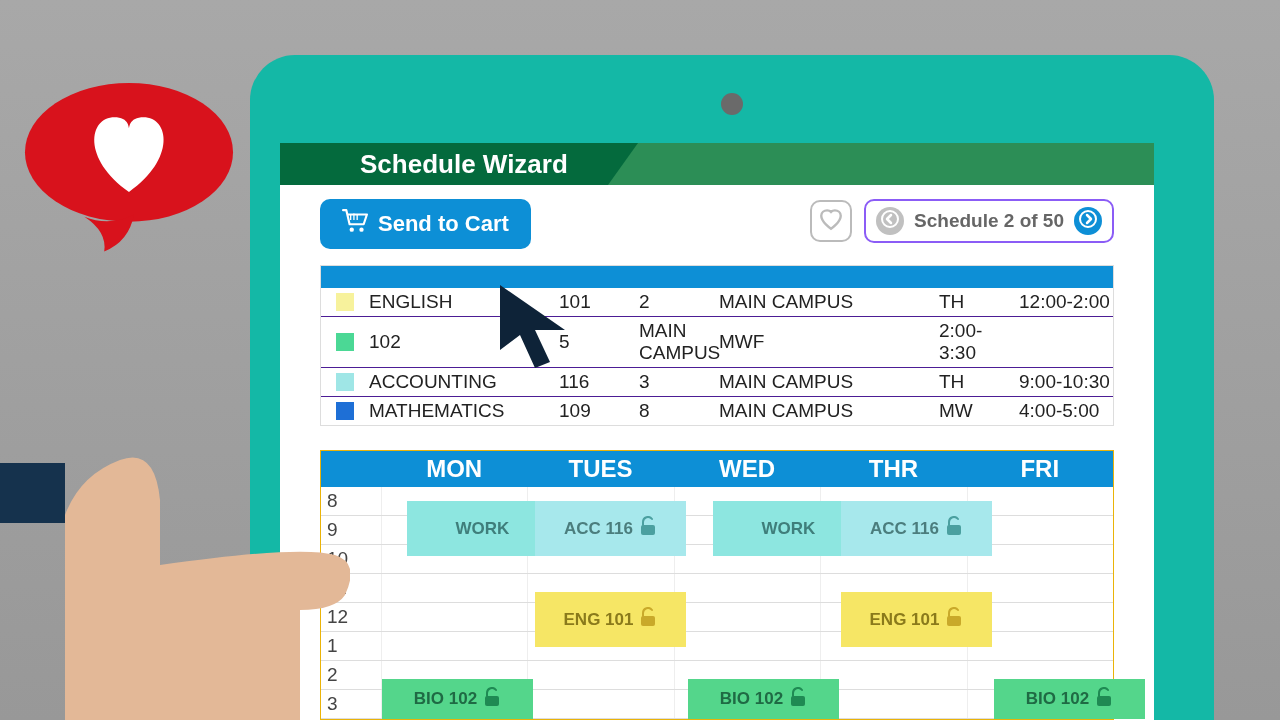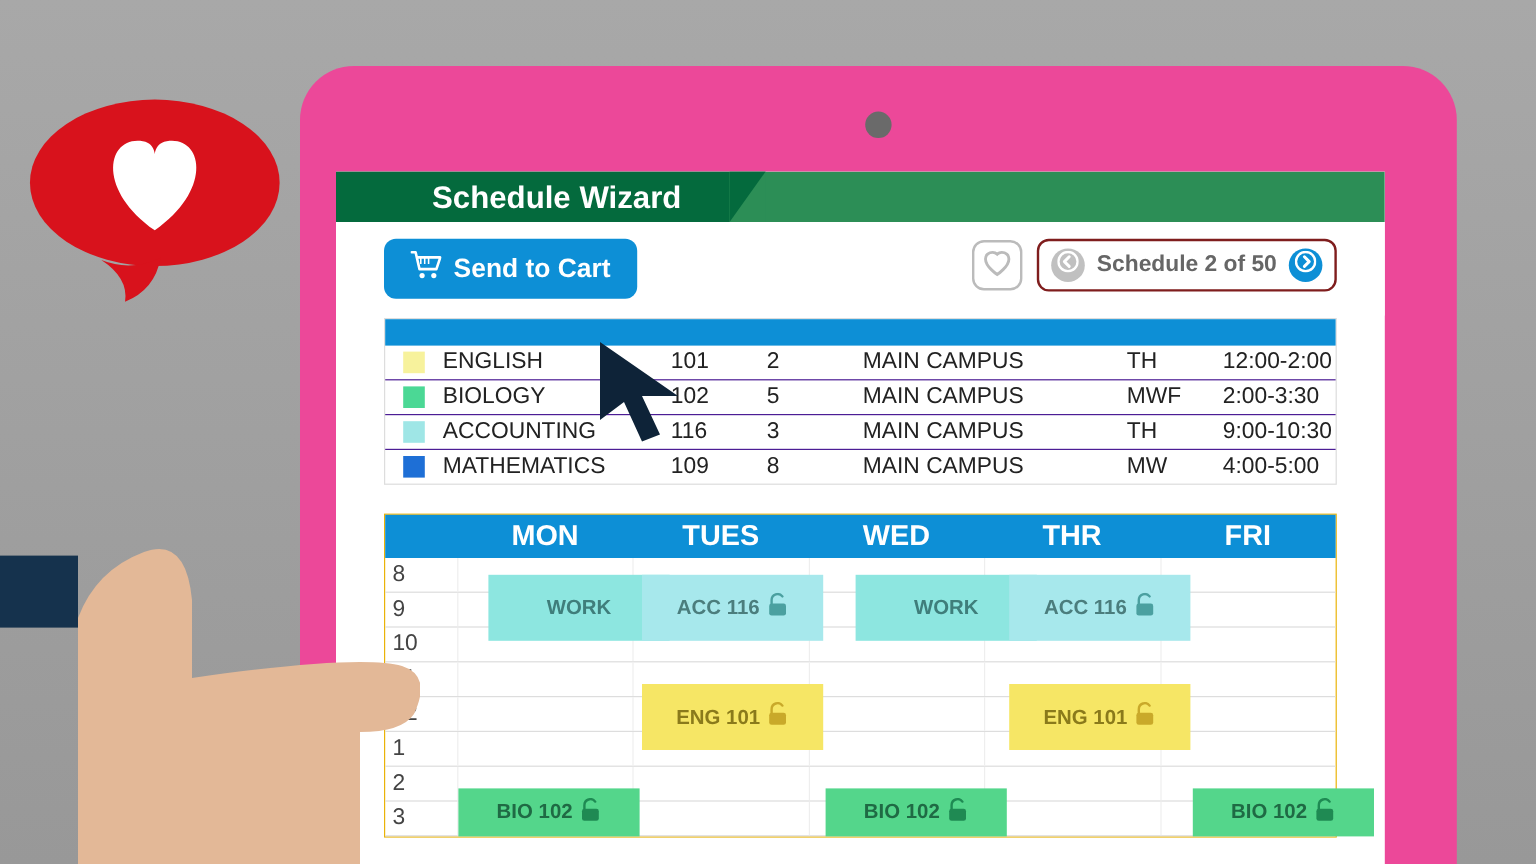--- a/index.html
+++ b/index.html
@@ -12,21 +12,21 @@
     overflow: hidden;
   }
 
   
   .tablet {
     position: absolute;
     left: 250px;
     top: 55px;
     width: 964px;
     height: 665px;
-    background: #ec4899;
+    background: #14b8a6;
     border-radius: 45px 45px 0 0;
   }
   .camera {
     position: absolute;
     top: 38px;
     left: 50%;
     transform: translateX(-50%);
     width: 22px;
     height: 22px;
     background: #6a6a6a;
@@ -106,21 +106,21 @@
     border: 2px solid #bbb;
     border-radius: 10px;
     background: #fff;
     display: flex;
     align-items: center;
     justify-content: center;
     cursor: pointer;
   }
   .heart-btn svg { width: 26px; height: 24px; }
   .schedule-nav {
-    border: 2px solid #7f1d1d;
+    border: 2px solid #8b5cf6;
     border-radius: 10px;
     background: #fff;
     padding: 6px 10px;
     display: flex;
     align-items: center;
     gap: 10px;
     color: #666;
     font-size: 19px;
     font-weight: bold;
   }
@@ -307,21 +307,20 @@
         <div class="swatch yellow"></div>
         <div>ENGLISH</div>
         <div>101</div>
         <div>2</div>
         <div>MAIN CAMPUS</div>
         <div>TH</div>
         <div>12:00-2:00</div>
       </div>
       <div class="course-row">
         <div class="swatch green"></div>
-        <div>BIOLOGY</div>
         <div>102</div>
         <div>5</div>
         <div>MAIN CAMPUS</div>
         <div>MWF</div>
         <div>2:00-3:30</div>
       </div>
       <div class="course-row">
         <div class="swatch cyan"></div>
         <div>ACCOUNTING</div>
         <div>116</div>

